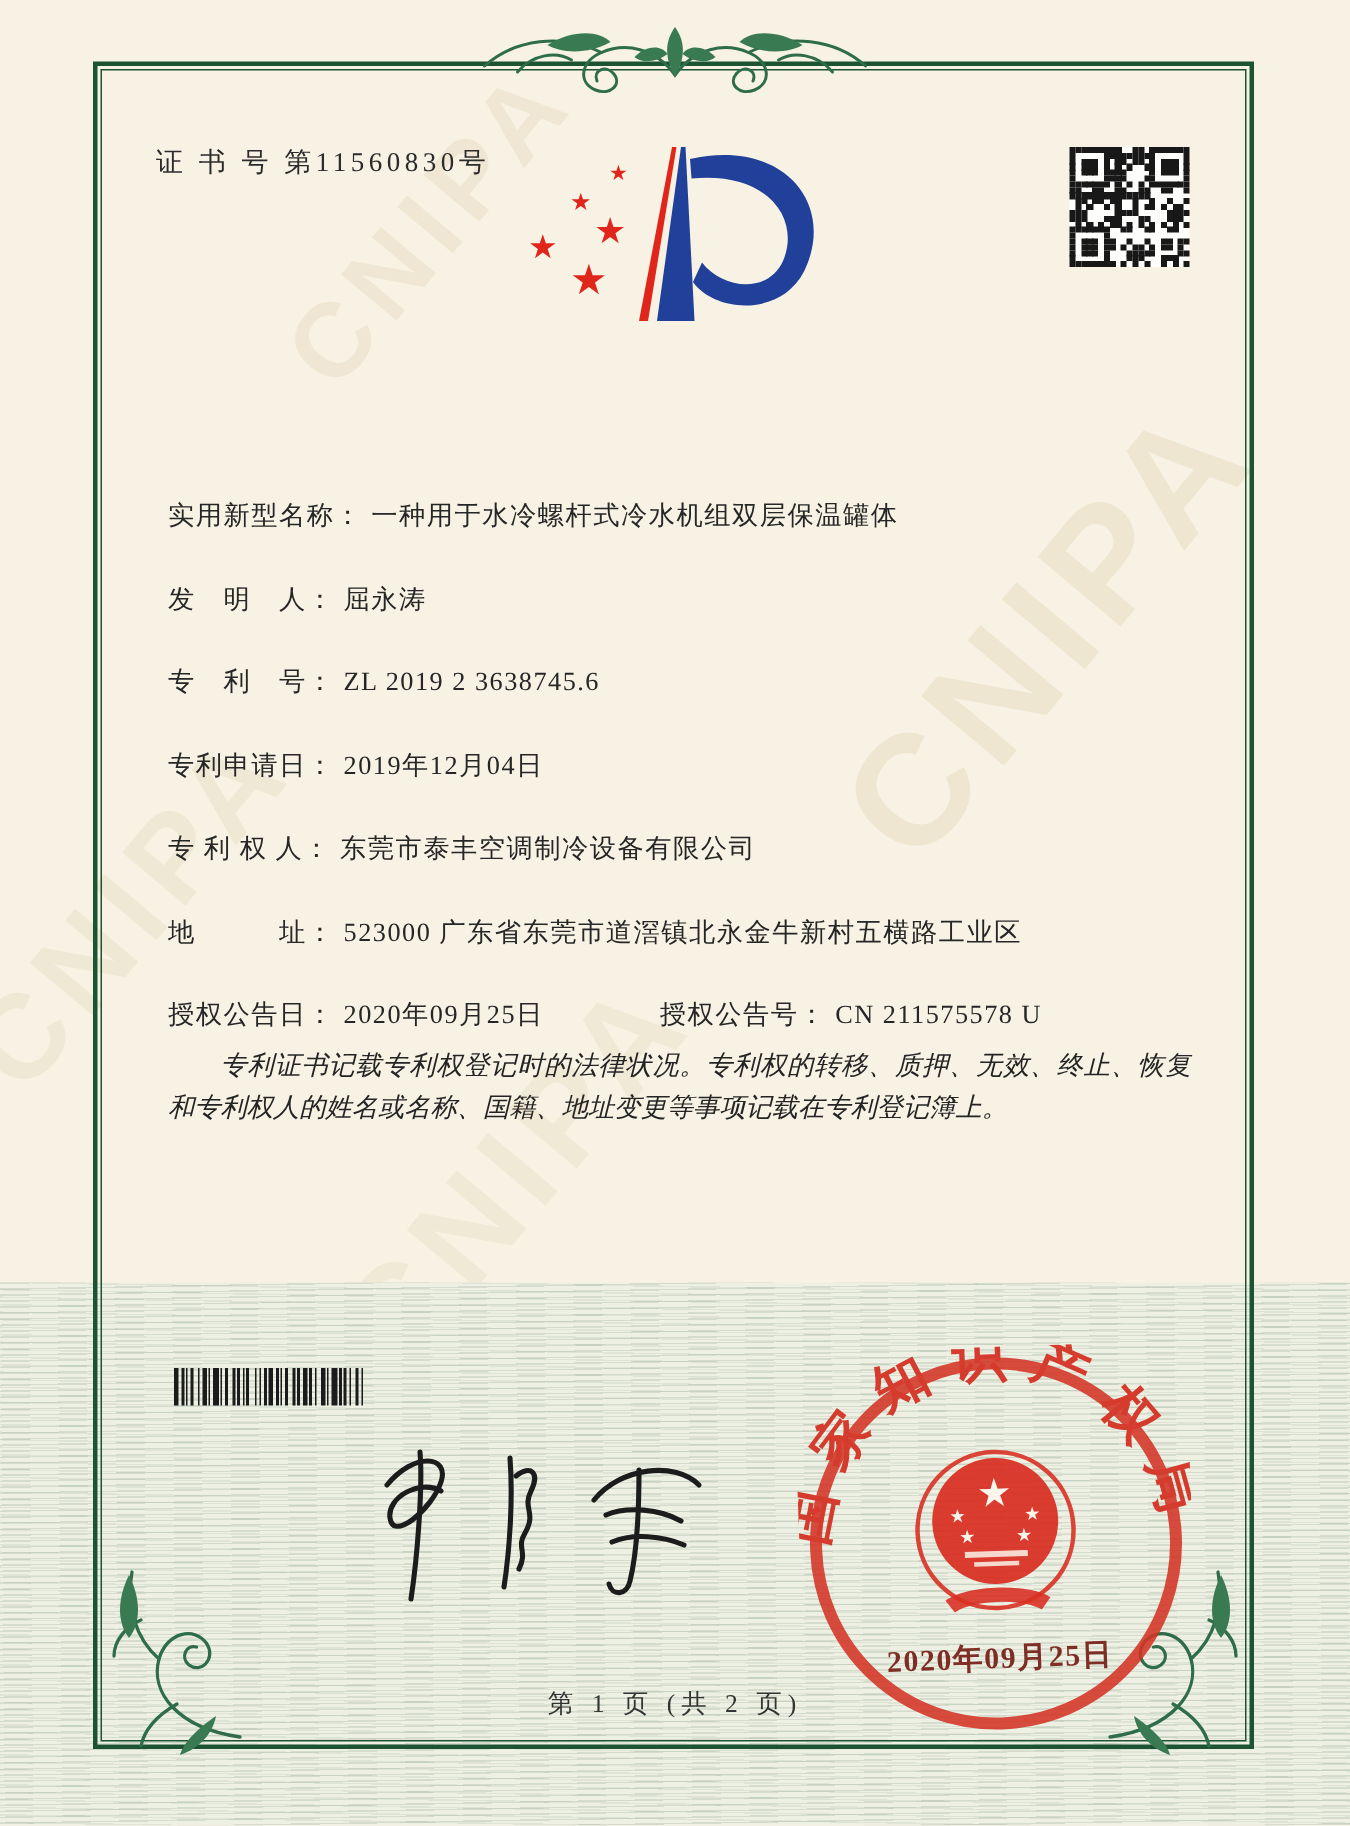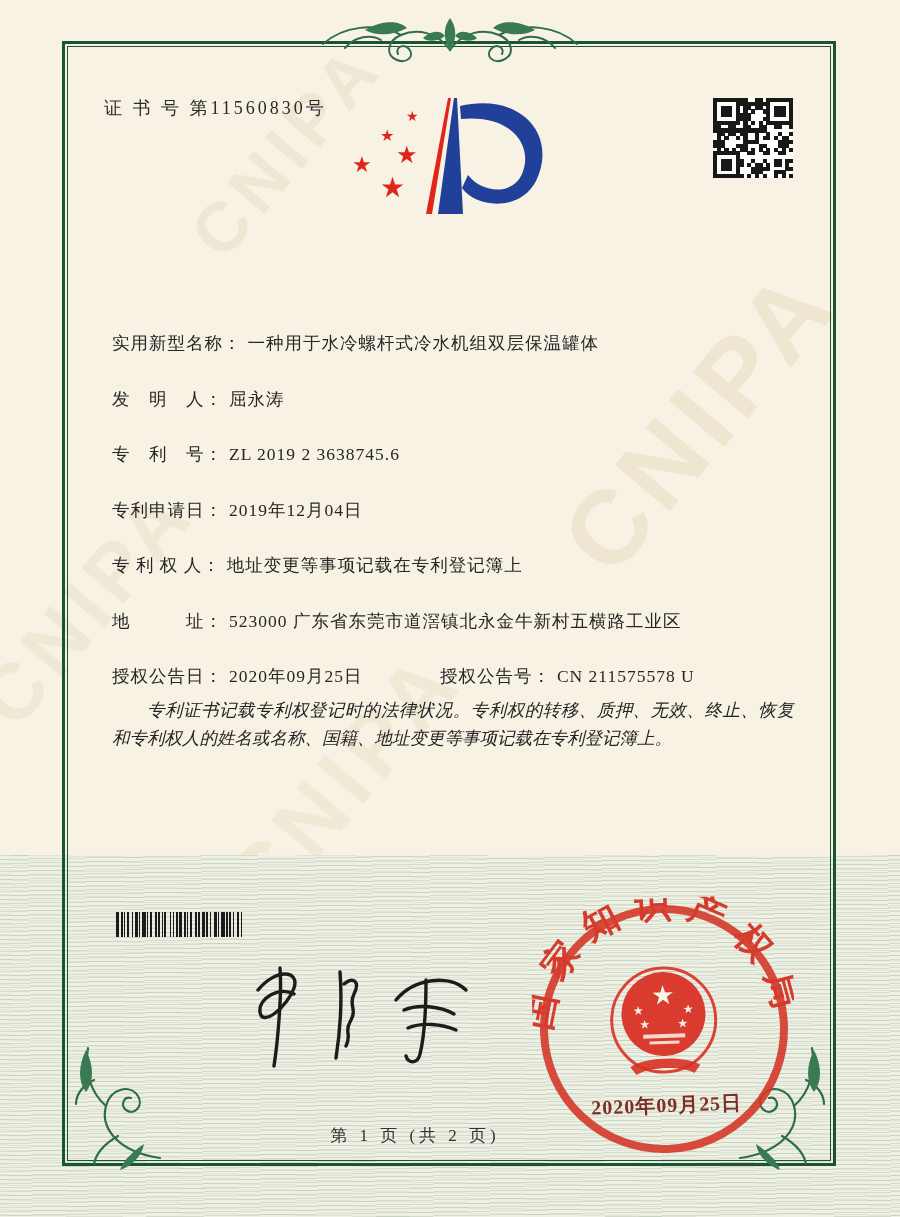--- a/index.html
+++ b/index.html
@@ -95,21 +95,21 @@
     font-size:19px;letter-spacing:3px;color:#1f1f1f;
   }
   .signatory .name{margin-top:22px;}
 
   .signature-svg{position:absolute;left:228px;top:962px;}
 
   .seal{position:absolute;left:533px;top:898px;width:262px;height:262px;transform:rotate(-2deg);opacity:.95;}
 
   .page-footer{
     position:absolute;left:0;width:830px;top:1124px;
-    text-align:center;font-size:17px;letter-spacing:4px;color:#333;
+    text-align:center;font-size:17px;letter-spacing:4px;color:#333;padding-left:35px;
   }
 
   .note-box{
     position:absolute;left:333px;top:1173px;width:256px;height:42px;
     background:#fffdf8;
     display:flex;align-items:center;justify-content:center;
     z-index:4;
   }
   .note-box .note{
     font-size:17.5px;font-style:italic;letter-spacing:4px;color:#2a2a2a;
@@ -449,21 +449,21 @@
       <div class="field-row">
         <span class="lab">发　明　人：</span><span class="val">屈永涛</span>
       </div>
       <div class="field-row">
         <span class="lab">专　利　号：</span><span class="val">ZL 2019 2 3638745.6</span>
       </div>
       <div class="field-row">
         <span class="lab">专利申请日：</span><span class="val">2019年12月04日</span>
       </div>
       <div class="field-row">
-        <span class="lab">专 利 权 人：</span><span class="val">地址变更等事项记载在专利登记簿上</span>
+        <span class="lab">专 利 权 人：</span><span class="val">东莞市泰丰空调制冷设备有限公司</span>
       </div>
       <div class="field-row">
         <span class="lab">地　　　址：</span><span class="val">523000 广东省东莞市道滘镇北永金牛新村五横路工业区</span>
       </div>
       <div class="grant-row">
         <span>授权公告日：</span><span style="margin-left:6px;">2020年09月25日</span>
         <span class="pair2">授权公告号：</span><span style="margin-left:6px;">CN 211575578 U</span>
       </div>
     </div>
 

